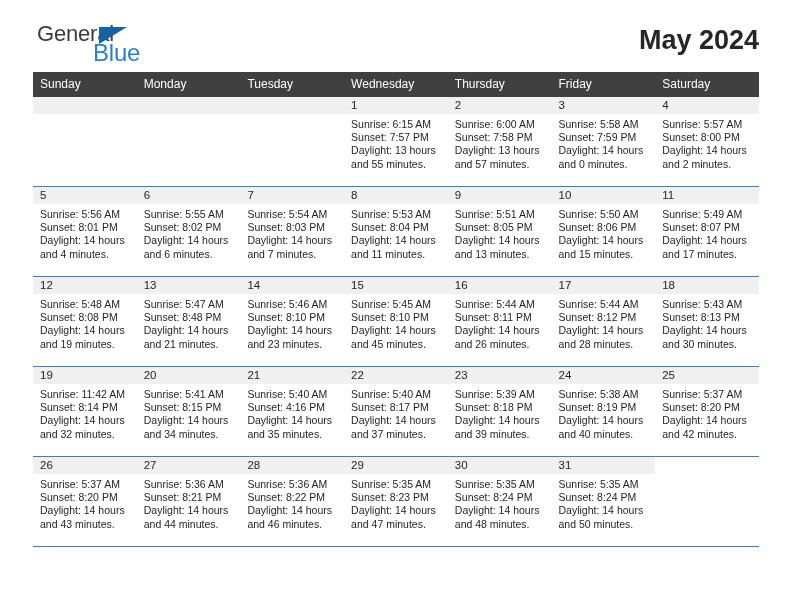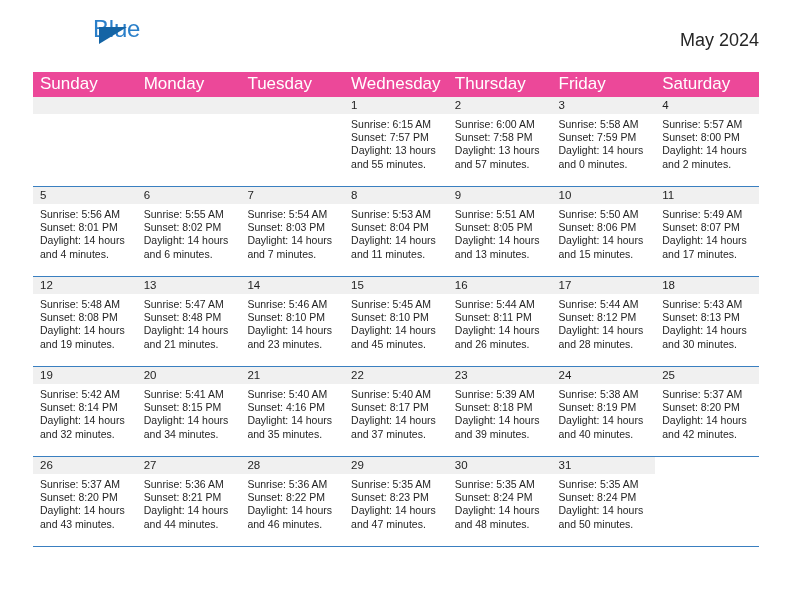--- a/index.html
+++ b/index.html
@@ -63,45 +63,45 @@
     height: 0;
     border-left: 28px solid #1464a5;
     border-bottom: 17px solid transparent;
   }
 
   .title-block {
     text-align: right;
     padding-top: 2px;
   }
   .cal-title {
-    font-size: 18px;
+    font-size: 27px;
     color: #262626;
     line-height: 32px;
-    font-weight: normal;
+    font-weight: bold;
     margin: 0;
   }
   .cal-subtitle {
     font-size: 14px;
     color: #262626;
     line-height: 20px;
     margin: 4px 0 0 0;
     font-weight: normal;
   }
 
   
   .calendar {
     width: 726px;
     border-collapse: collapse;
     table-layout: fixed;
   }
 
   .calendar th {
-    background: #ec4899;
+    background: #404040;
     color: #ffffff;
-    font-size: 17px;
+    font-size: 12px;
     font-weight: normal;
     text-align: left;
     padding: 5px 0 6px 7px;
     height: 14px;
     line-height: 14px;
   }
 
   .calendar td {
     vertical-align: top;
     padding: 0;
@@ -142,20 +142,21 @@
   }
 </style>
 </head>
 <body>
 
 <div class="page">
 
   <div class="header">
 
     <div class="logo">
+      <span class="logo-general">General</span>
       <span class="logo-triangle"></span>
       <span class="logo-blue">Blue</span>
     </div>
 
     <div class="title-block">
       <h1 class="cal-title">May 2024</h1>
     </div>
 
   </div>
 
@@ -407,21 +408,21 @@
                 <div>and 30 minutes.</div>
               </div>
             </div>
           </td>
         </tr>
         <tr>
           <td>
             <div class="cell">
               <div class="daynum-band">19</div>
               <div class="cell-body">
-                <div>Sunrise: 5:42 AM</div>
+                <div>Sunrise: 11:42 AM</div>
                 <div>Sunset: 8:14 PM</div>
                 <div>Daylight: 14 hours</div>
                 <div>and 32 minutes.</div>
               </div>
             </div>
           </td>
           <td>
             <div class="cell">
               <div class="daynum-band">20</div>
               <div class="cell-body">

